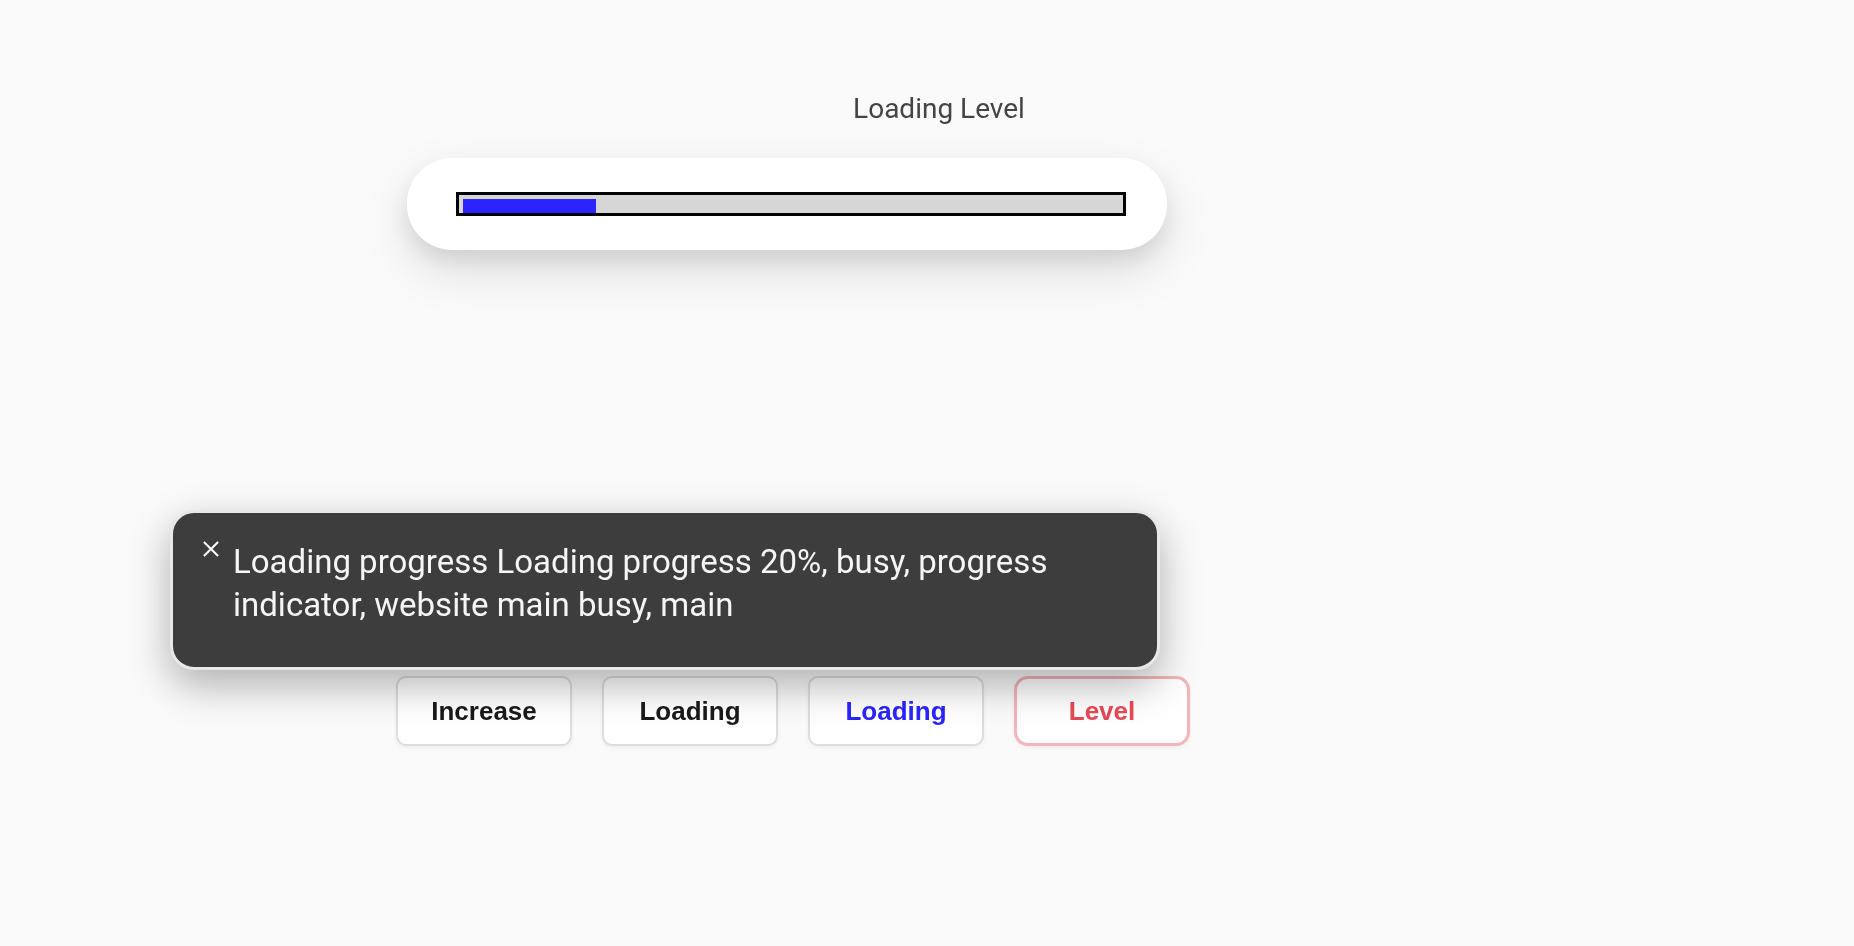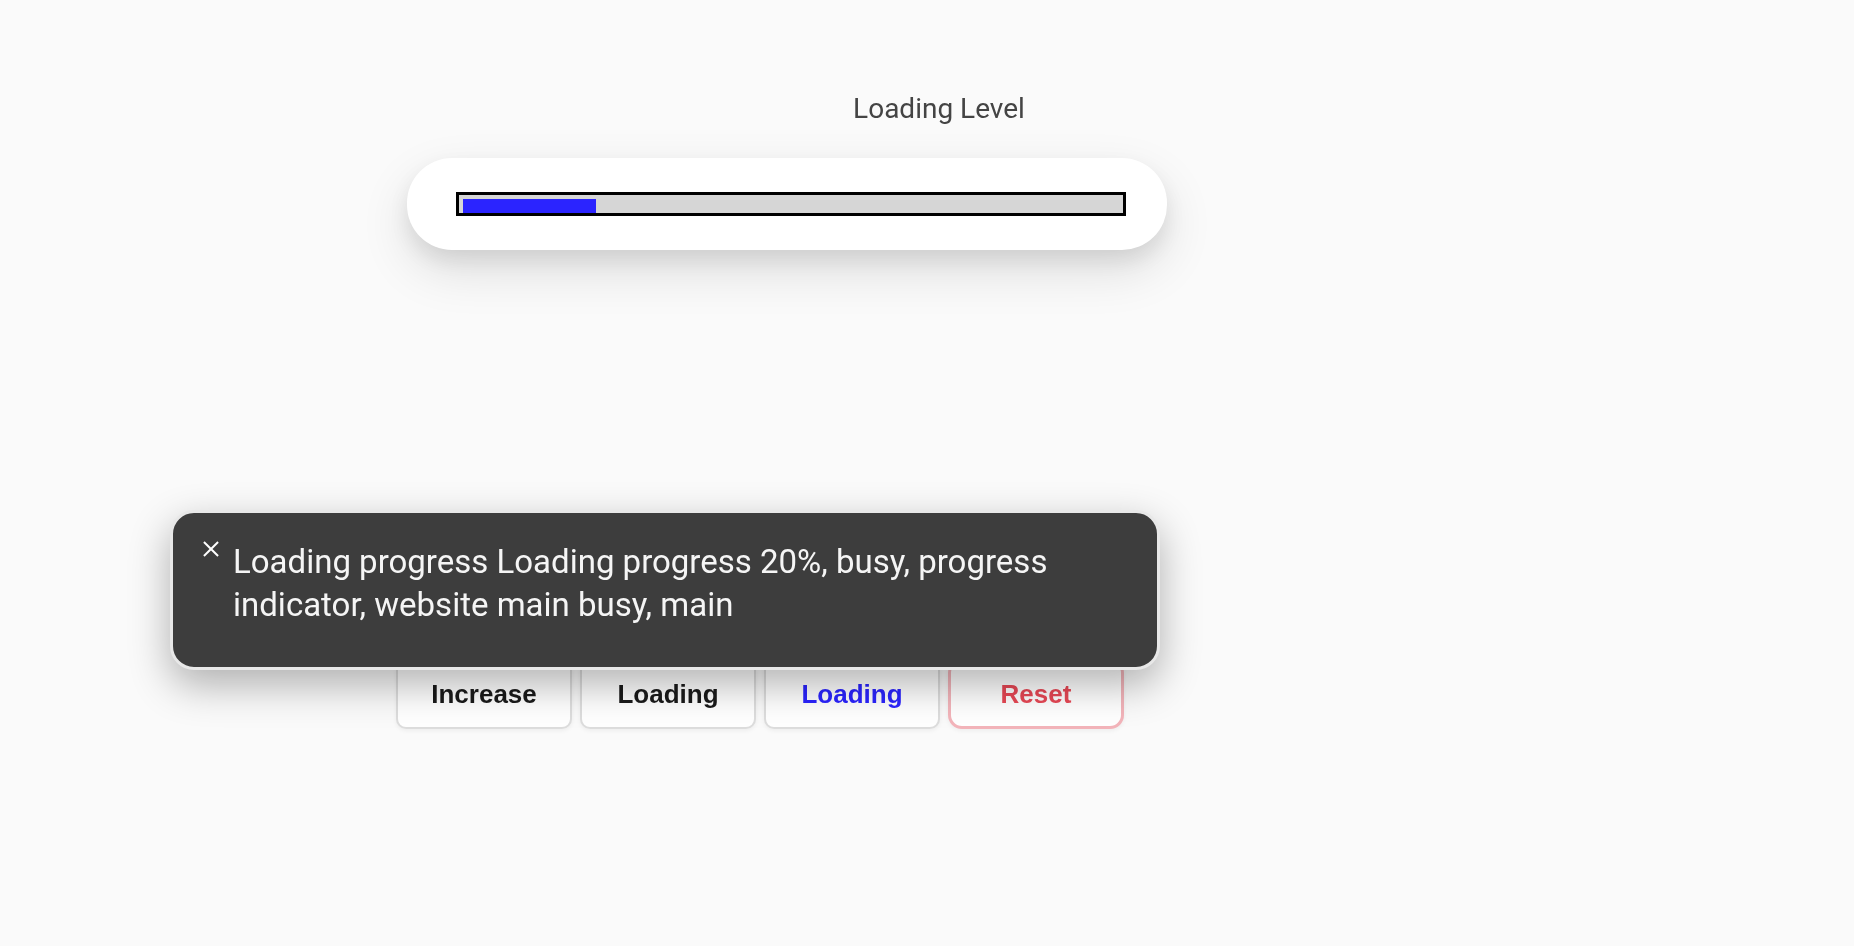--- a/index.html
+++ b/index.html
@@ -44,23 +44,24 @@
       position: relative;
       overflow: hidden;
     }
     .progress-fill {
       height: 100%;
       background: #2b24ff;
       width: 20%;
     }
     .button-row {
       position: absolute;
-      top: 643px;
+      top: 660px;
       left: 380px;
       display: flex;
+      gap: 22px;
     }
     .btn {
       min-width: 176px;
       height: 70px;
       border: 2px solid #ddd;
       border-radius: 10px;
       background: #fff;
       font-size: 26px;
       font-weight: 700;
       cursor: pointer;
@@ -123,19 +124,19 @@
 <div class="progress-container">
   <div class="progress-track">
     <div class="progress-fill" style="width:20%"></div>
   </div>
 </div>
 
 <div class="button-row">
   <button class="btn btn-dark">Increase</button>
   <button class="btn btn-dark">Loading</button>
   <button class="btn btn-blue">Loading</button>
-  <button class="btn btn-red">Reset</button>
+  <button class="btn btn-red">Level</button>
 </div>
 
 <div class="popover">
   <div class="popover-close"></div>
   <div class="popover-text">Loading progress Loading progress 20%, busy, progress indicator, website main busy, main</div>
 </div>
 
 </body></html>

